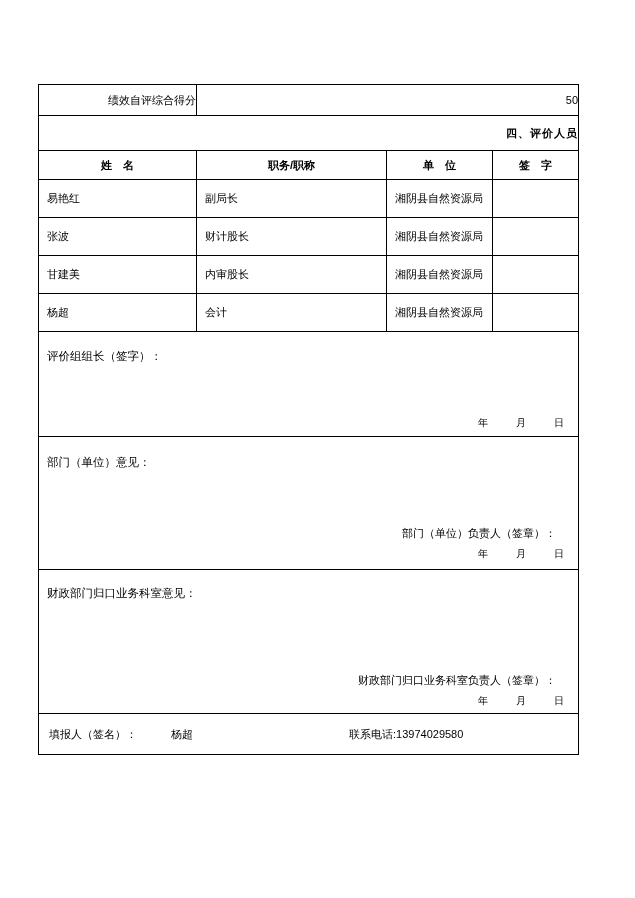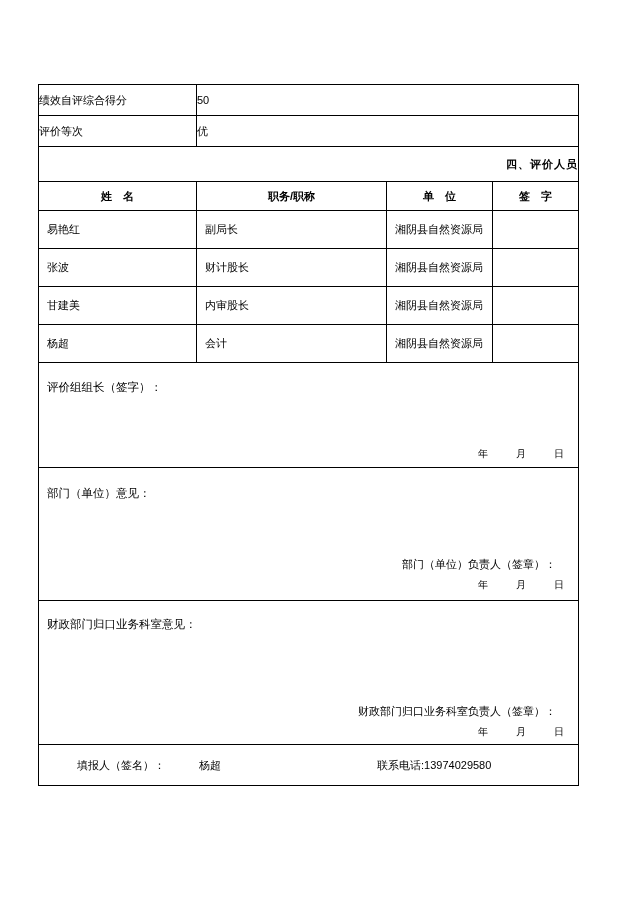--- a/index.html
+++ b/index.html
@@ -28,21 +28,21 @@
     width: 540px;
     border-collapse: collapse;
     table-layout: fixed;
   }
   table.doc td {
     border: 1px solid #000000;
     font-size: 11px;
     padding: 0;
     vertical-align: middle;
   }
-  .c-center { text-align: left; }
+  .c-center { text-align: right; }
   .c-left { text-align: left; padding-left: 8px !important; }
 
   .row-score td { height: 30px; }
   .row-grade td { height: 30px; }
 
   .section-title {
     height: 34px;
     text-align: right;
     font-size: 15px;
     font-weight: bold;
@@ -85,21 +85,21 @@
 
   .footer td {
     height: 40px;
     font-size: 12px;
   }
   .footer-flex {
     display: flex;
     align-items: center;
     padding-left: 10px;
   }
-  .footer-left { width: 300px; margin-left: 28px; }
+  .footer-left { width: 300px; }
   .footer-name { margin-left: 34px; }
   .footer-right { }
 </style>
 </head>
 <body>
 
 <div class="page">
 
   <table class="doc">
     <colgroup>
@@ -108,24 +108,20 @@
       <col style="width:106px">
       <col style="width:86px">
     </colgroup>
 
     <tbody>
         <tr class="row-score">
       <td class="c-center">绩效自评综合得分</td>
       <td class="c-center" colspan="3">50</td>
     </tr>
 
-    <tr class="row-grade">
-      <td class="c-center">评价等次</td>
-      <td class="c-center" colspan="3">优</td>
-    </tr>
 
     <tr>
       <td class="section-title" colspan="4">四、评价人员</td>
     </tr>
 
     <tr class="hdr">
       <td>姓　名</td>
       <td>职务/职称</td>
       <td>单　位</td>
       <td>签　字</td>

